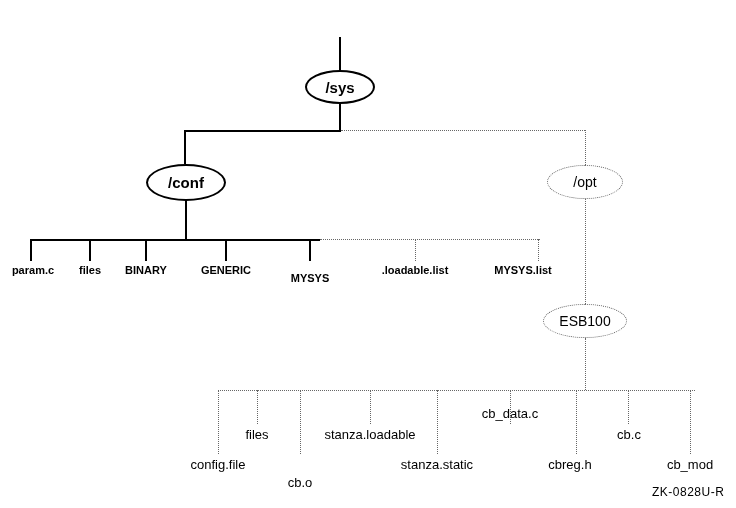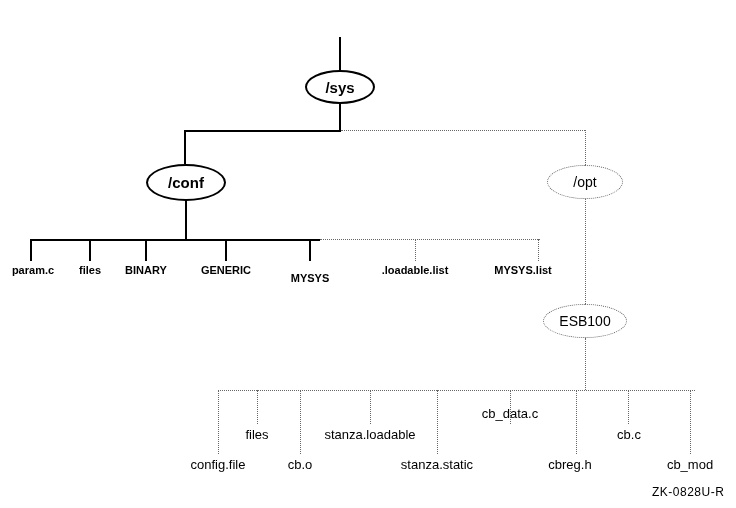--- a/index.html
+++ b/index.html
@@ -87,20 +87,20 @@
   <div class="leaf" style="left:310px; top:272px;">MYSYS</div>
   <div class="leaf" style="left:415px; top:264px;">.loadable.list</div>
   <div class="leaf" style="left:523px; top:264px;">MYSYS.list</div>
 
   <div class="leaf2" style="left:257px; top:427px;">files</div>
   <div class="leaf2" style="left:370px; top:427px;">stanza.loadable</div>
   <div class="leaf2" style="left:510px; top:406px;">cb_data.c</div>
   <div class="leaf2" style="left:629px; top:427px;">cb.c</div>
 
   <div class="leaf2" style="left:218px; top:457px;">config.file</div>
-  <div class="leaf2" style="left:300px; top:457px;">cb.o</div>
+  <div class="leaf2" style="left:300px; top:475px;">cb.o</div>
   <div class="leaf2" style="left:437px; top:457px;">stanza.static</div>
   <div class="leaf2" style="left:570px; top:457px;">cbreg.h</div>
   <div class="leaf2" style="left:690px; top:457px;">cb_mod</div>
 
   <div class="figid" style="left:652px; top:485px;">ZK-0828U-R</div>
 
 </div>
 
 </body></html>

